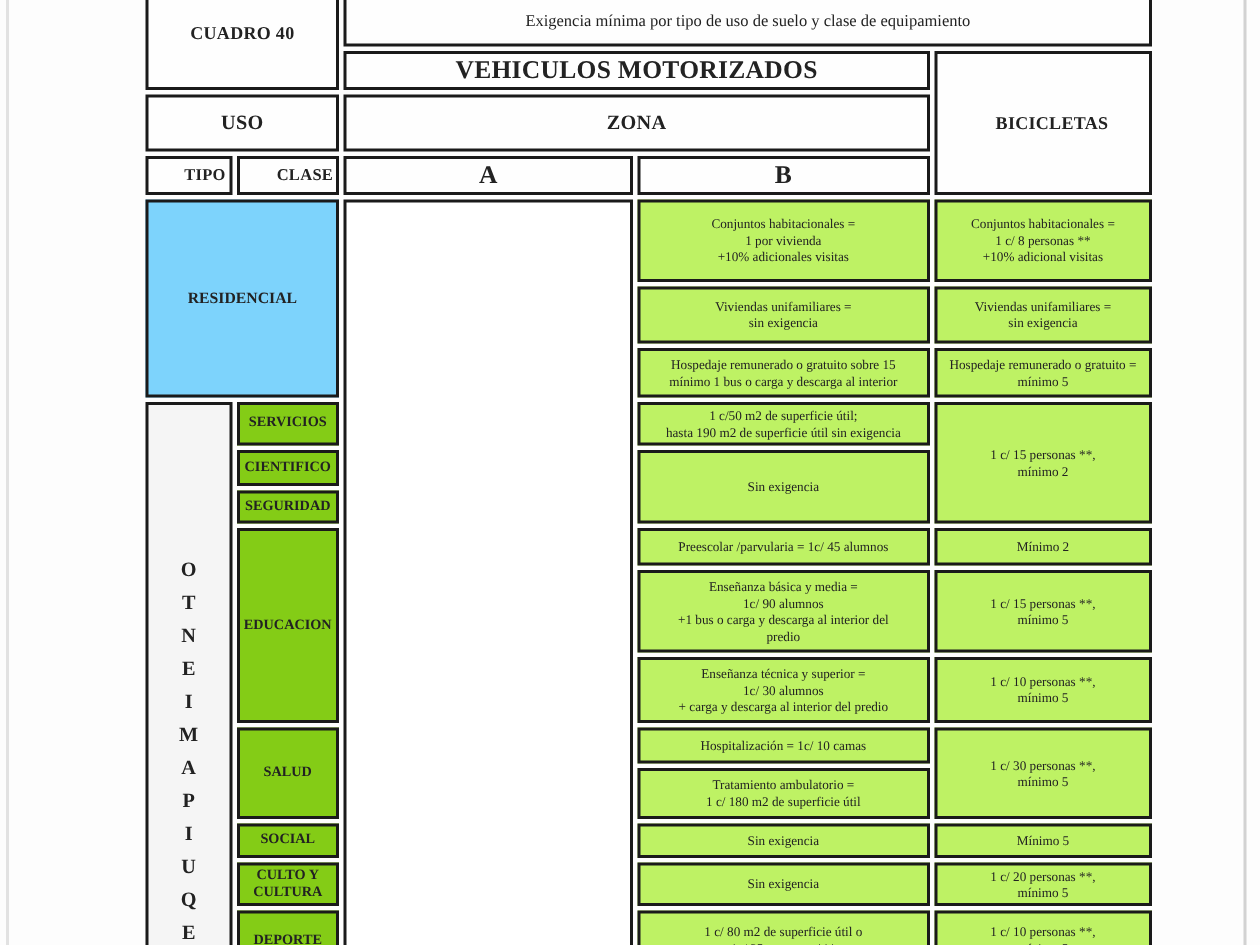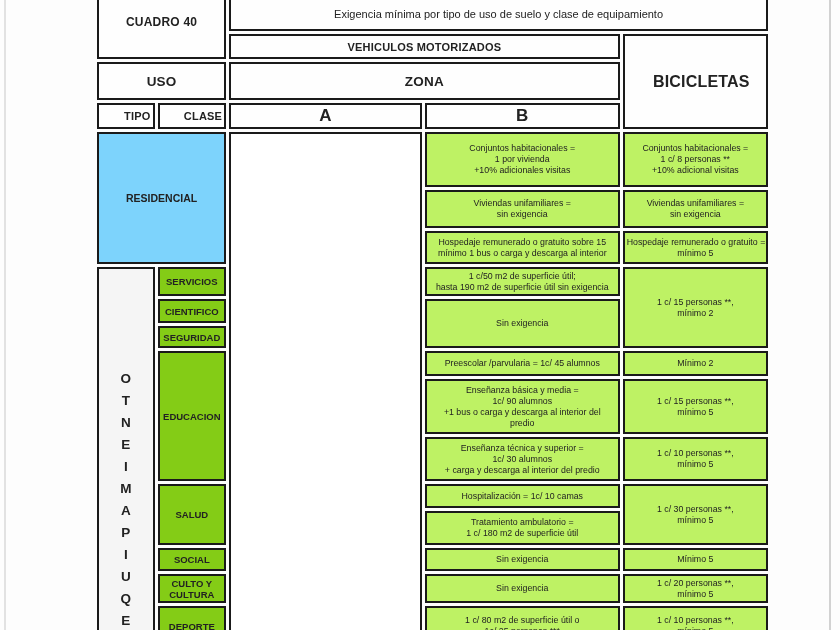--- a/index.html
+++ b/index.html
@@ -1,21 +1,21 @@
 <!DOCTYPE html>
 <html><head>
 <meta charset="utf-8">
 <style>
   html,body{margin:0;padding:0;}
   .screen{
     position:relative;
     width:840px;height:630px;
     background:#fdfdfd;
     overflow:hidden;
-    font-family:Liberation Sans, sans-serif;
+    font-family:Liberation Serif, serif;
     color:#222;
   }
   .scan-line{position:absolute;top:0;bottom:0;}
   .scan-line.left{left:4px;width:2px;background:#e2e2e2;}
   .scan-line.right{left:829px;width:2px;background:#d2d2d2;}
 
   .table-wrap{position:absolute;left:94px;top:-18px;width:677px;}
   table{
     border-collapse:separate;
     border-spacing:3px;
@@ -28,23 +28,23 @@
     text-align:center;
     vertical-align:middle;
     padding:1px 2px;
     overflow:hidden;
   }
   .hd{font-weight:bold;letter-spacing:.2px;}
   .cuadro{font-size:12px;}
   .exig{vertical-align:top;padding:0 2px;font-weight:normal;}
   .clipped{font-weight:bold;font-size:13px;line-height:16px;white-space:nowrap;}
   .sub{font-size:11px;line-height:14px;margin-top:4px;white-space:nowrap;}
-  .veh{font-size:11px;}
+  .veh{font-size:17px;}
   .uso,.zona{font-size:13.5px;}
-  .bici{font-size:16px;padding-left:14px;}
+  .bici{font-size:12px;padding-left:14px;}
   .small{font-size:11px;text-align:right;}
   .zl{font-size:17px;line-height:18px;}
   .lab{font-weight:bold;font-size:9.5px;line-height:11px;background:#84cc16;}
   .lab.res{font-size:10.5px;background:#7dd3fc;}
   .dat{font-size:8.8px;line-height:11px;background:#bef264;}
   .ln{white-space:nowrap;}
   .acell{background:#ffffff;}
   .vert{vertical-align:top;background:#f5f5f5;}
   .stack{
     padding-top:98px;

